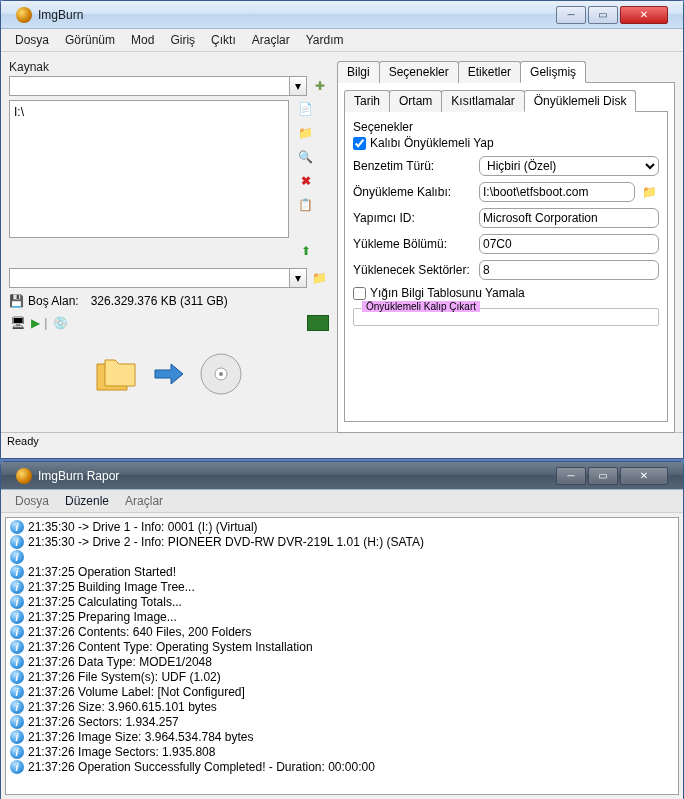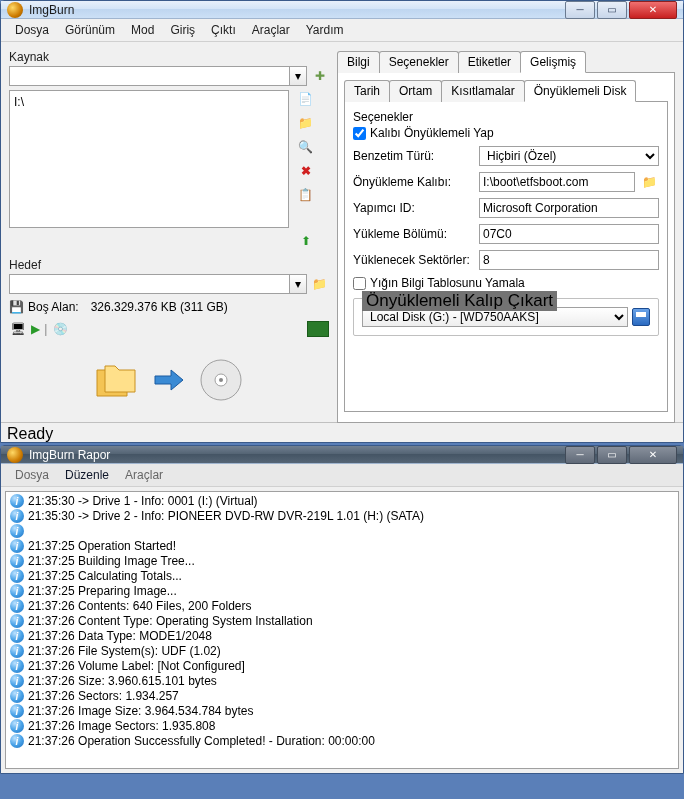--- a/index.html
+++ b/index.html
@@ -1,22 +1,22 @@
 <!DOCTYPE html>
 <html><head>
 <meta charset="utf-8">
 <style>
   * { box-sizing: border-box; margin: 0; padding: 0; font-family: 'Segoe UI', Tahoma, sans-serif; font-size: 12px; }
   body { background: #5a7fb8; padding: 0; }
   .window { background: #f0f0f0; border: 1px solid #3a5a8a; margin: 0; position: relative; }
   .win1 { border-radius: 4px 4px 0 0; }
   .win2 { border-radius: 4px 4px 0 0; margin-top: 2px; }
   .titlebar {
-    height: 18px; background: linear-gradient(to bottom, #e8f0fa 0%, #d4e4f7 45%, #bfd6f0 50%, #cce0f6 100%);
-    display: flex; align-items: center; padding: 0 6px; border-bottom: 1px solid #a0b5cf;
+    height: 28px; background: linear-gradient(to bottom, #e8f0fa 0%, #d4e4f7 45%, #bfd6f0 50%, #cce0f6 100%);
+    display: flex; align-items: center; padding: 0 15px; border-bottom: 1px solid #a0b5cf;
   }
   .titlebar.dark {
     background: linear-gradient(to bottom, #707f90 0%, #556575 45%, #455565 50%, #556575 100%);
     color: #fff;
     justify-content: space-between;
   }
   .titlebar.dark .title-text { color: #fff; }
   .titlebar .app-icon { width: 16px; height: 16px; border-radius: 50%; background: radial-gradient(circle at 35% 35%, #ffd966 0%, #cc7a00 60%, #8a5000 100%); margin-right: 6px; }
   .title-text { flex: 1; font-size: 12px; color: #1a1a1a; }
   .win-buttons { display: flex; gap: 0; }
@@ -32,25 +32,25 @@
   .input, select, textarea { border:1px solid #a0a0a0; background:#fff; padding:1px 3px; font-size:12px; height:20px; }
   .input { width:100%; }
   .textarea { width:280px; height:138px; border:1px solid #a0a0a0; background:#fff; padding:4px; resize:none; }
   .vtoolbar { display:flex; flex-direction:column; gap:6px; align-items:center; margin-left:4px; }
   .icon-btn { width:18px; height:18px; display:flex; align-items:center; justify-content:center; cursor:default; }
   .tabs { display:flex; border-bottom:1px solid #a0a0a0; }
   .tab { padding: 3px 9px; border:1px solid #a0a0a0; border-bottom:none; background:#f4f4f4; margin-right:-1px; position:relative; top:1px; border-radius:3px 3px 0 0; cursor:default; }
   .tab.active { background:#fff; border-bottom:1px solid #fff; font-weight:normal; z-index:1; }
   .tab-panel { border:1px solid #a0a0a0; border-top:none; padding:8px; background:#fff; }
   .group { border:1px solid #c0c0c0; padding:8px; margin-top:8px; border-radius:2px; position:relative; }
-  .group-title { position:absolute; top:-8px; left:8px; background:#737373; padding:0 4px; font-size:17px; }
+  .group-title { position:absolute; top:-8px; left:8px; background:#f0abfc; padding:0 4px; font-size:10px; }
   .form-row { display:flex; align-items:center; margin-top:6px; gap:6px; }
   .form-row label { width:120px; }
-  .form-row .ctl { flex:1; }
-  .statusbar { border-top:1px solid #c0c0c0; padding:2px 6px; height:20px; font-size:16px; background:#f0f0f0; }
+  .form-row .ctl { flex:1;border-radius:6px; }
+  .statusbar { border-top:1px solid #c0c0c0; padding:2px 6px; height:26px; font-size:11px; background:#f0f0f0; }
   .hedef-box { margin-top:8px; }
   .big-illus { display:flex; align-items:center; justify-content:center; gap:12px; margin-top:18px; }
   .folder-svg { width:48px; height:48px; }
   .arrow-blue { width:32px; height:24px; }
   .disc-svg { width:48px; height:48px; }
   .log-area { background:#fff; border:1px solid #a0a0a0; margin:4px; padding:2px 4px; height:278px; overflow-y:scroll; }
   .log-line { display:flex; align-items:center; gap:4px; padding:0 0 1px 0; font-size:12px; }
   .info-ic { width:14px; height:14px; border-radius:50%; background:radial-gradient(circle at 35% 30%, #bde2ff 0%, #4aa3e8 50%, #1a6fc0 100%); position:relative; display:inline-flex; align-items:center; justify-content:center; color:#fff; font-weight:bold; font-size:10px; font-style:italic; }
   .chk { display:flex; align-items:center; gap:4px; }
   input[type=checkbox]{ margin:0; }
@@ -101,21 +101,20 @@
           <span class="icon-btn">📁</span>
           <span class="icon-btn">🔍</span>
           <span class="icon-btn" style="color:#d02020;font-weight:bold;">✖</span>
           <span class="icon-btn">📋</span>
           <span style="height:16px;"></span>
           <span class="icon-btn" style="color:#2a9a2a;">⬆</span>
         </div>
       </div>
 
       <div class="hedef-box">
-        <div class="field-label">Hedef</div>
         <div class="row">
           <div style="flex:1; display:flex;">
             <input type="text" class="input" style="flex: 1 1 0%; border-right: none;" value="">
             <span style="width:18px;height:20px;border:1px solid #a0a0a0;display:flex;align-items:center;justify-content:center;background:linear-gradient(#fff,#e8e8e8);">▾</span>
           </div>
           <span class="browse-ic">📁</span>
         </div>
         <div class="row" style="margin-top:6px;">
           <span>💾</span>
           <span>Boş Alan:</span>
@@ -192,26 +191,20 @@
             <label>Yüklenecek Sektörler:</label>
             <input type="text" class="ctl input" value="8" style="">
           </div>
           <div class="chk" style="margin-top:6px;">
             <input type="checkbox" style="">
             <span>Yığın Bilgi Tablosunu Yamala</span>
           </div>
 
           <div class="group">
             <div class="group-title">Önyüklemeli Kalıp Çıkart</div>
-            <div class="row">
-              <select class="dd">
-                <option>Local Disk (G:) - [WD750AAKS]</option>
-              </select>
-              <span class="save-ic"></span>
-            </div>
           </div>
         </div>
       </div>
     </div>
   </div>
   <div class="statusbar">Ready</div>
 </div>
 
 <div class="window win2">
   <div class="titlebar dark">

